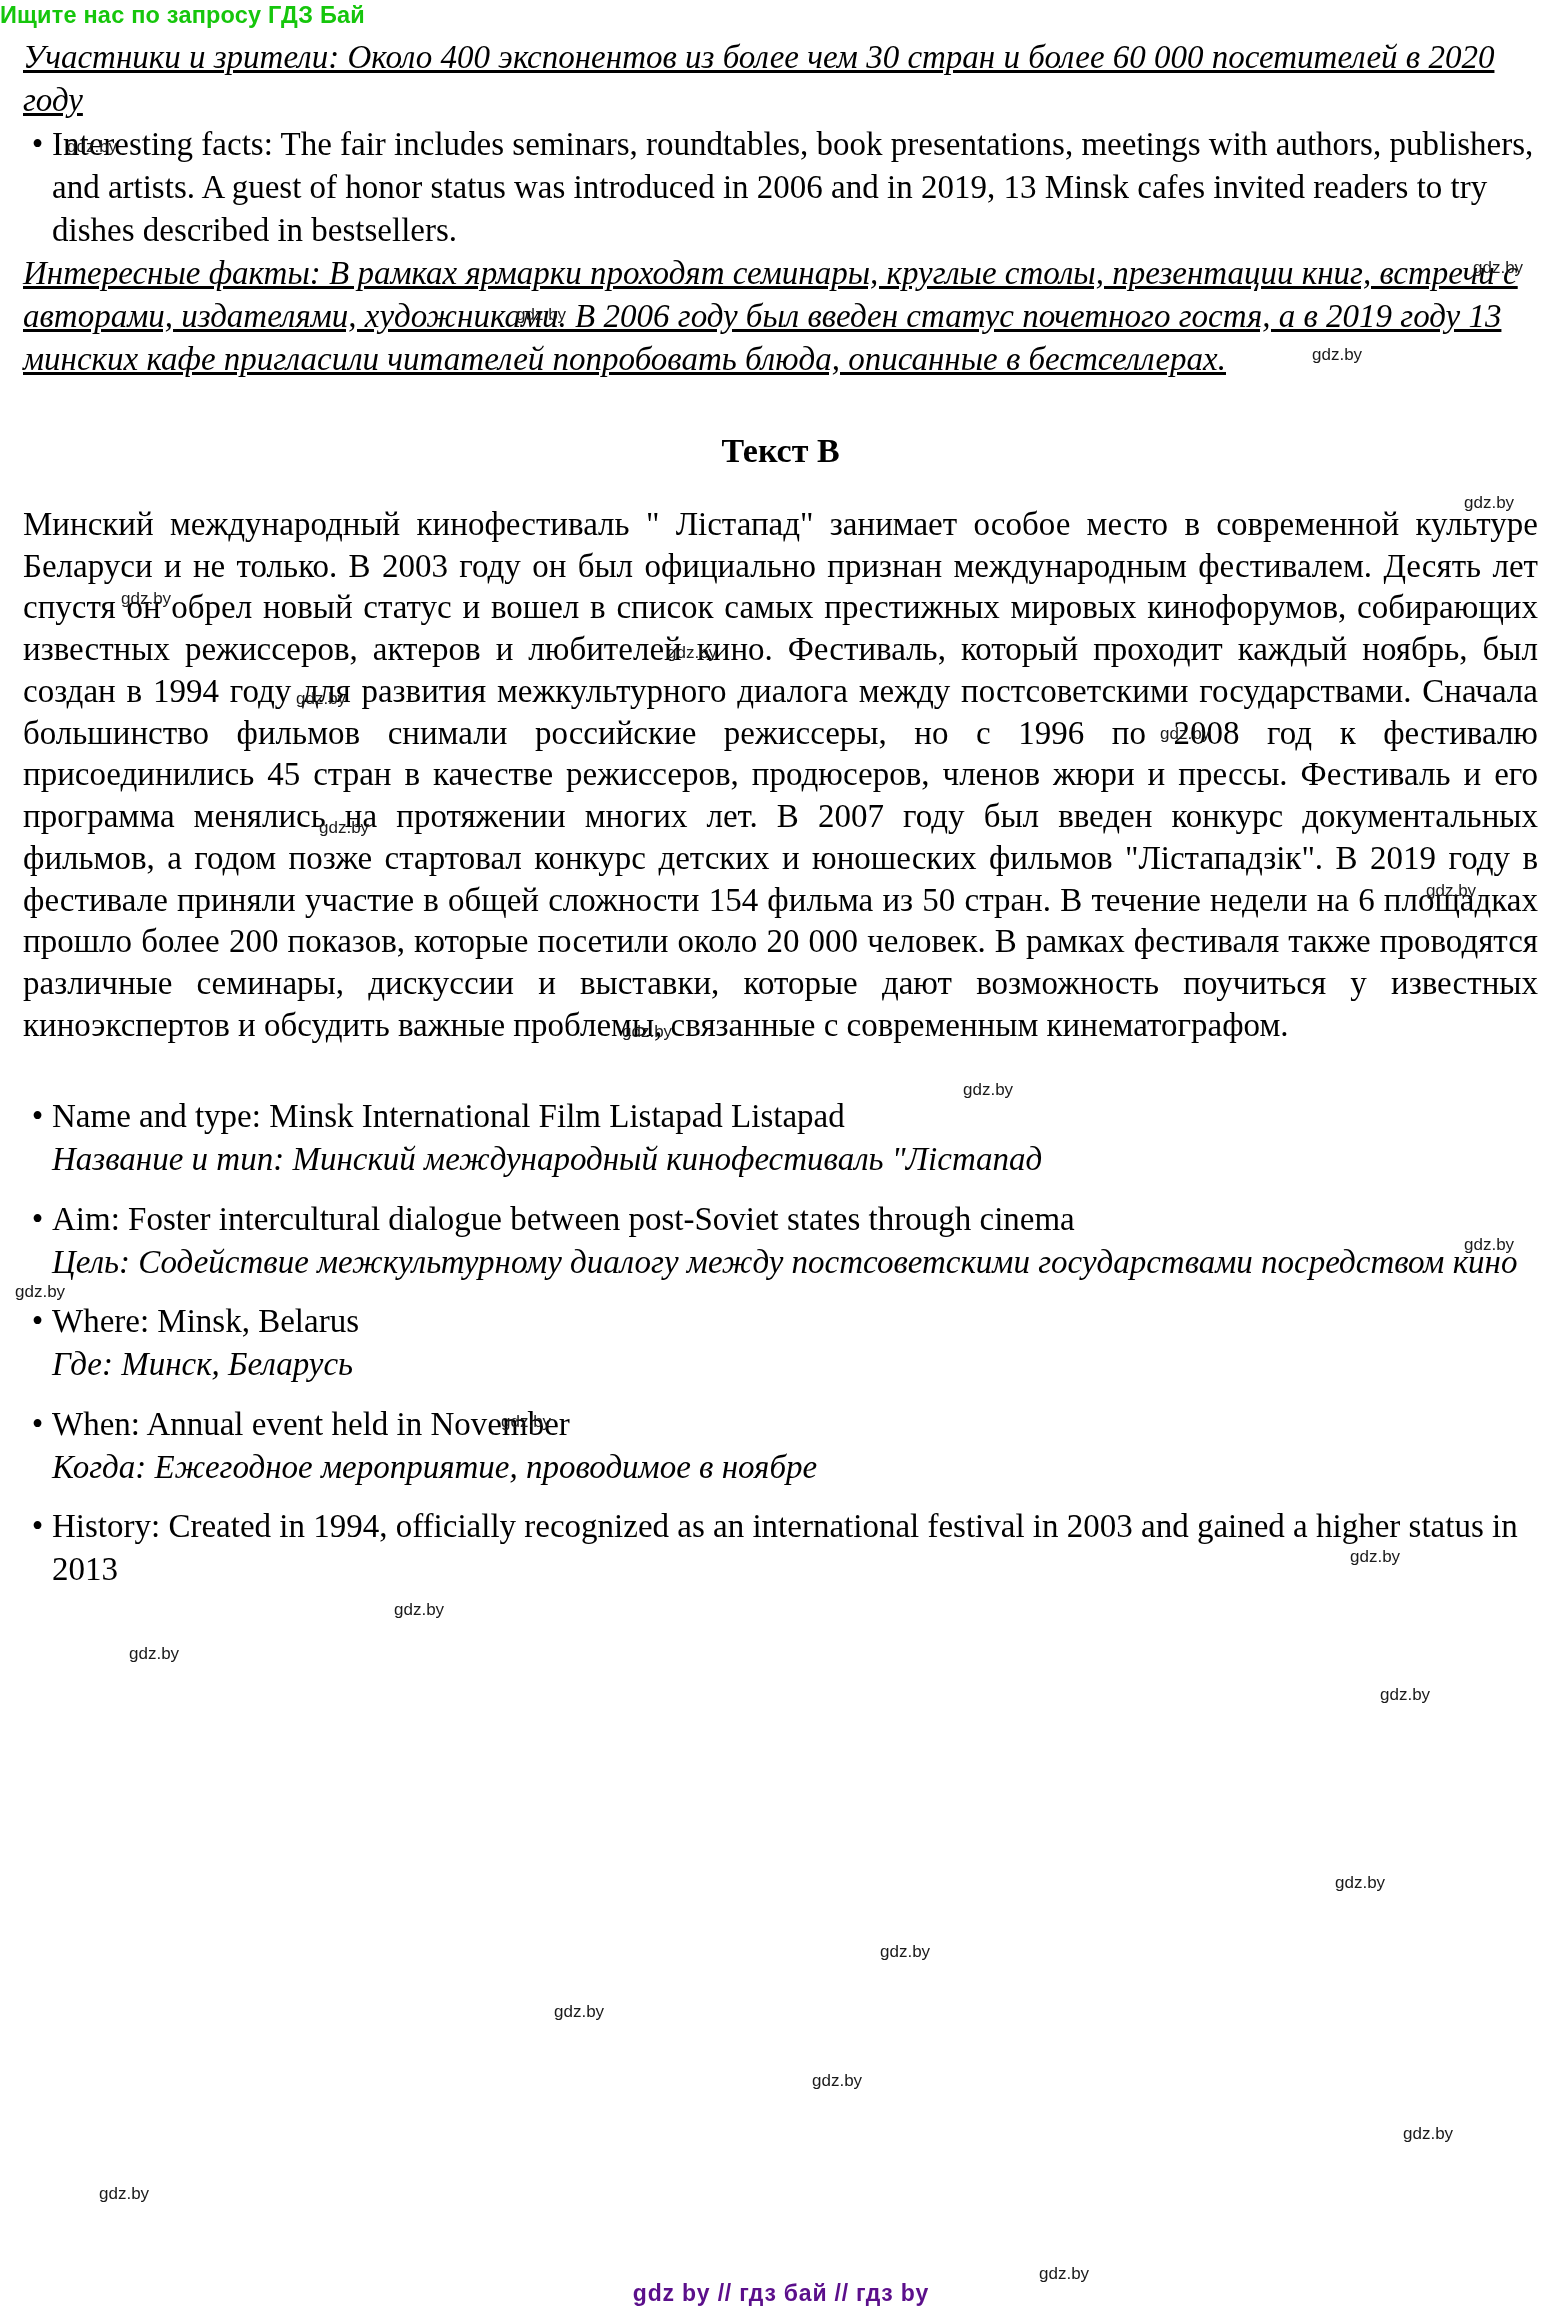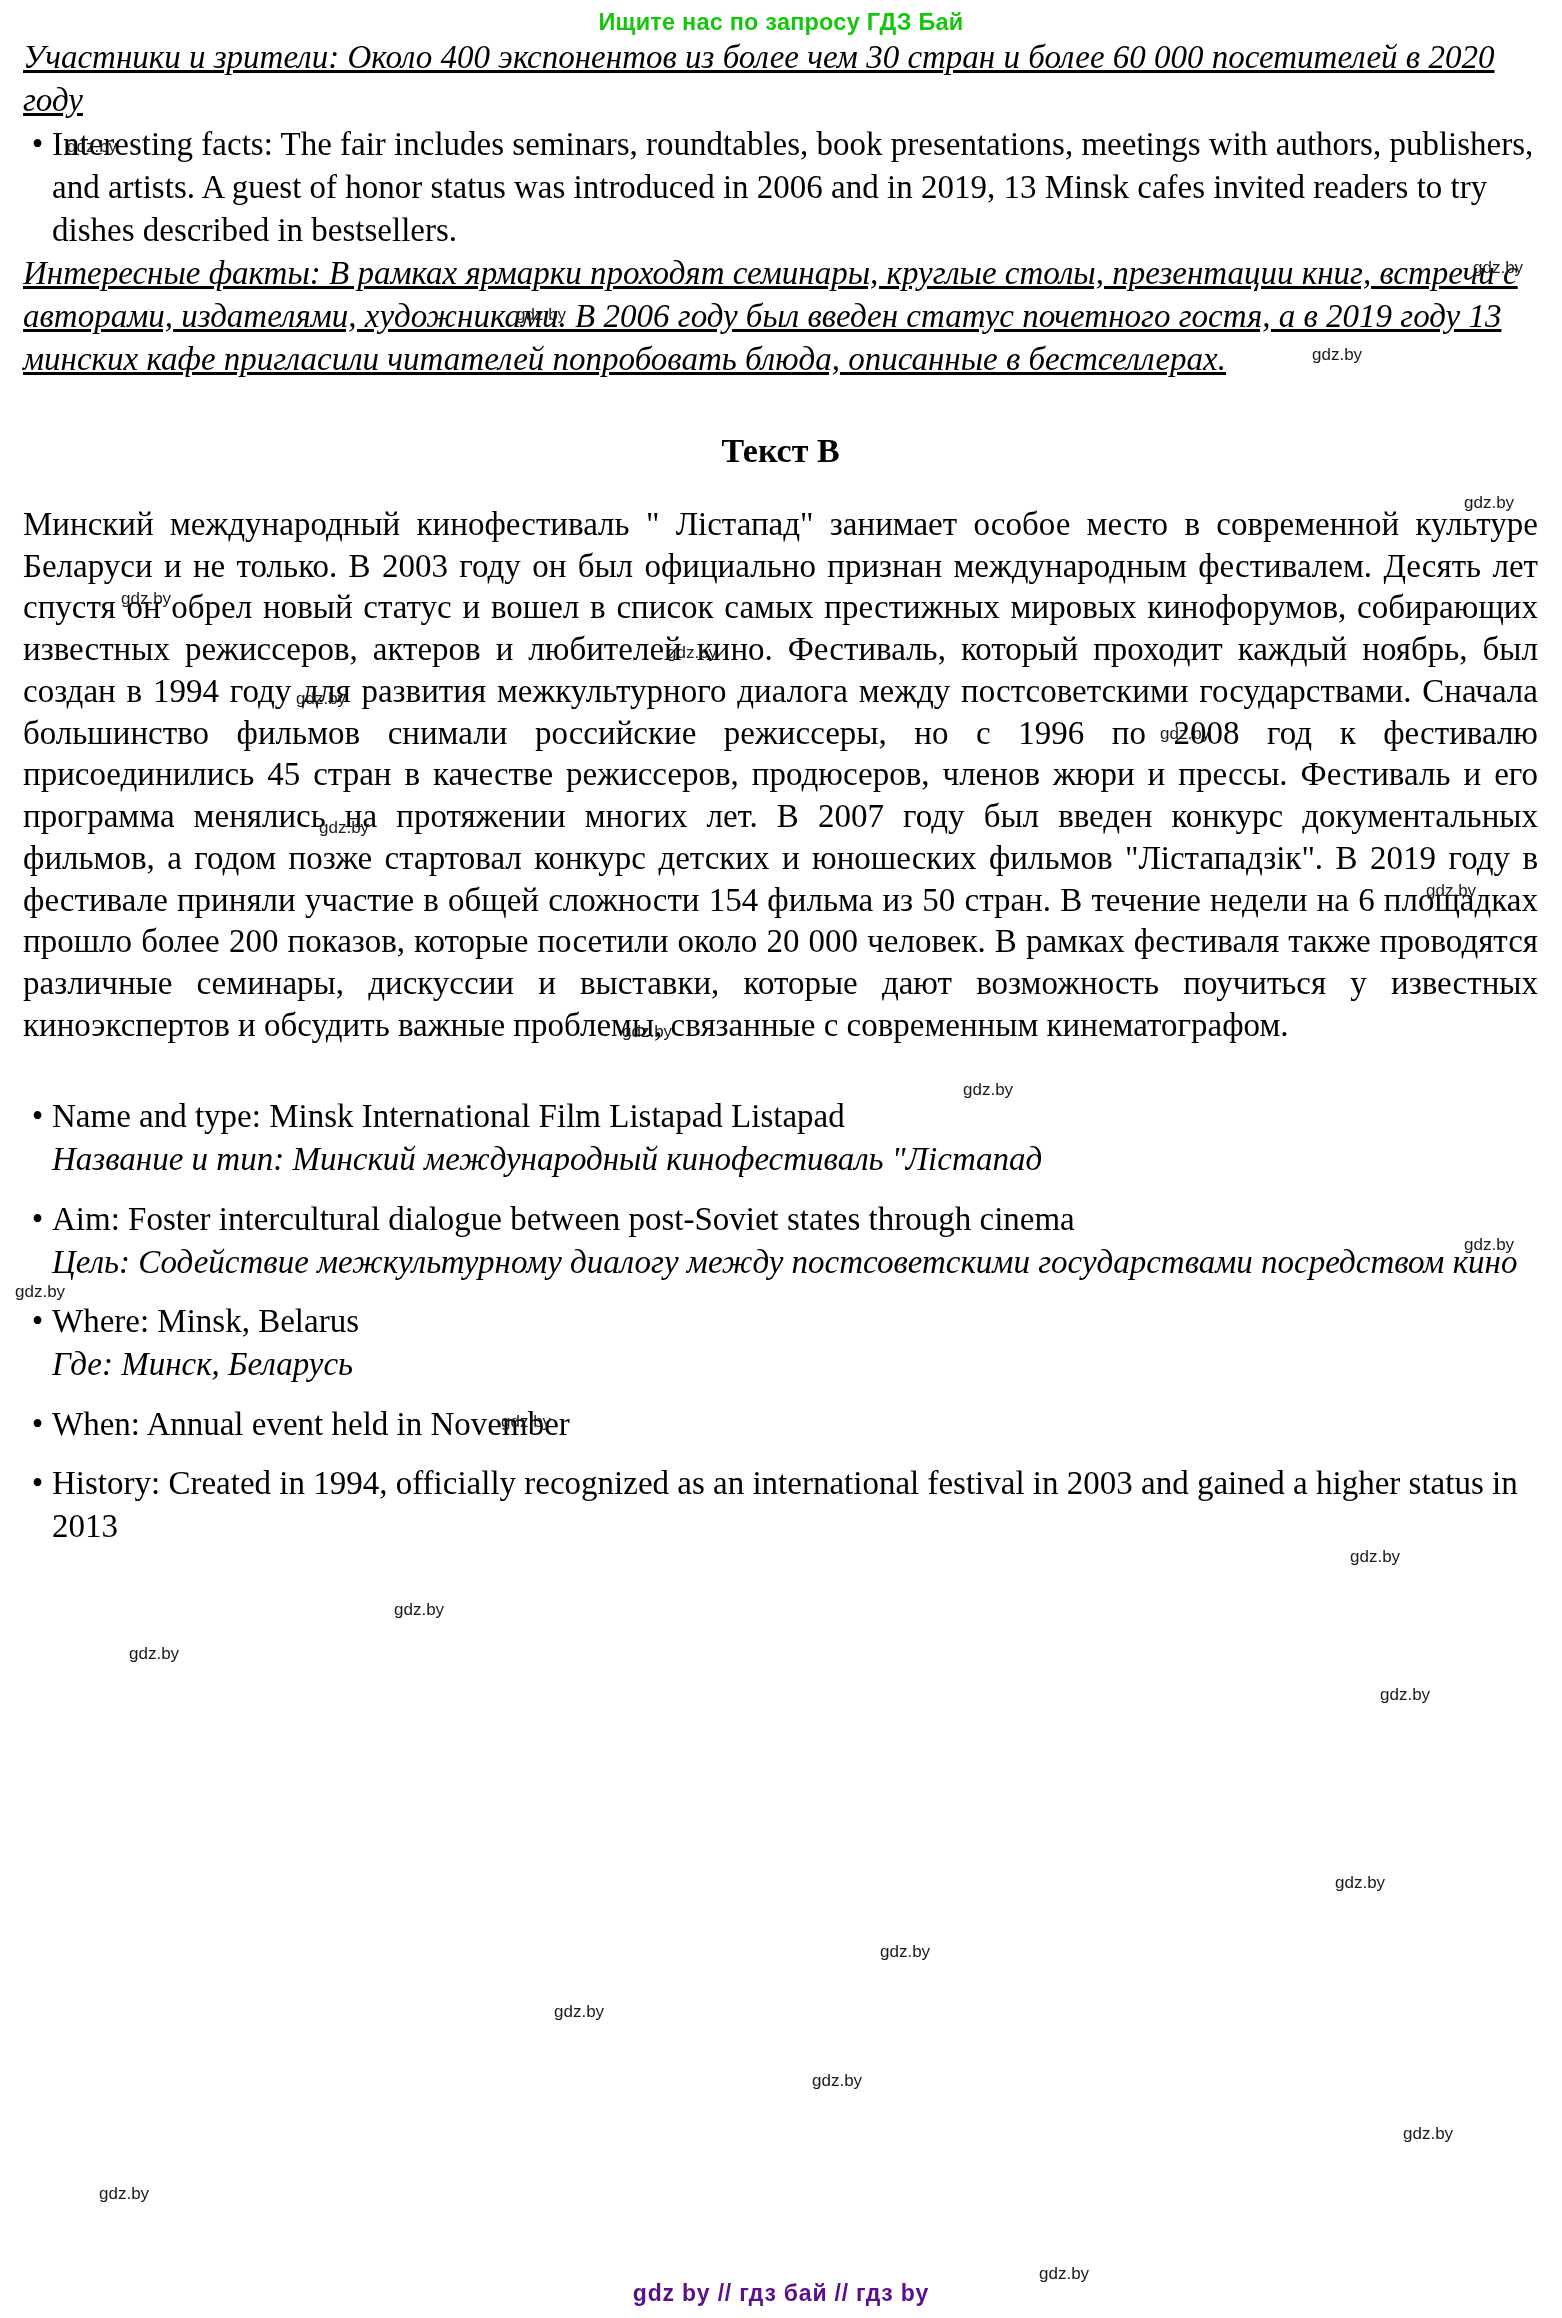--- a/index.html
+++ b/index.html
@@ -15,27 +15,27 @@
     color: #000000;
     overflow: hidden;
   }
 
   
   .promo-banner {
     position: absolute;
     top: 0;
     left: 0;
     width: 100%;
-    text-align: center;
+    text-align: left;
     font-family: "Liberation Sans", "DejaVu Sans", sans-serif;
     font-weight: bold;
     font-size: 23.5px;
     color: #16c60c;
     letter-spacing: 0.2px;
-    padding-top: 9px;
+    padding-top: 2px;
     box-sizing: border-box;
   }
 
   
   .page {
     position: absolute;
     top: 36px;
     left: 23px;
     width: 1515px;
   }
@@ -168,20 +168,21 @@
       <span class="ru">Где: Минск, Беларусь</span>
     </span>
   </div>
 
   <div class="spacer-sm"></div>
 
   <div class="bullet-row">
     <span class="bullet-dot">•</span>
     <span class="bullet-body">
       <span>When: Annual event held in November</span>
+      <span class="ru">Когда: Ежегодное мероприятие, проводимое в ноябре</span>
     </span>
   </div>
 
   <div class="spacer-sm"></div>
 
   <div class="bullet-row">
     <span class="bullet-dot">•</span>
     <span class="bullet-body">
       <span>History: Created in 1994, officially recognized as an international festival in 2003 and gained a higher status in 2013</span>
     </span>

